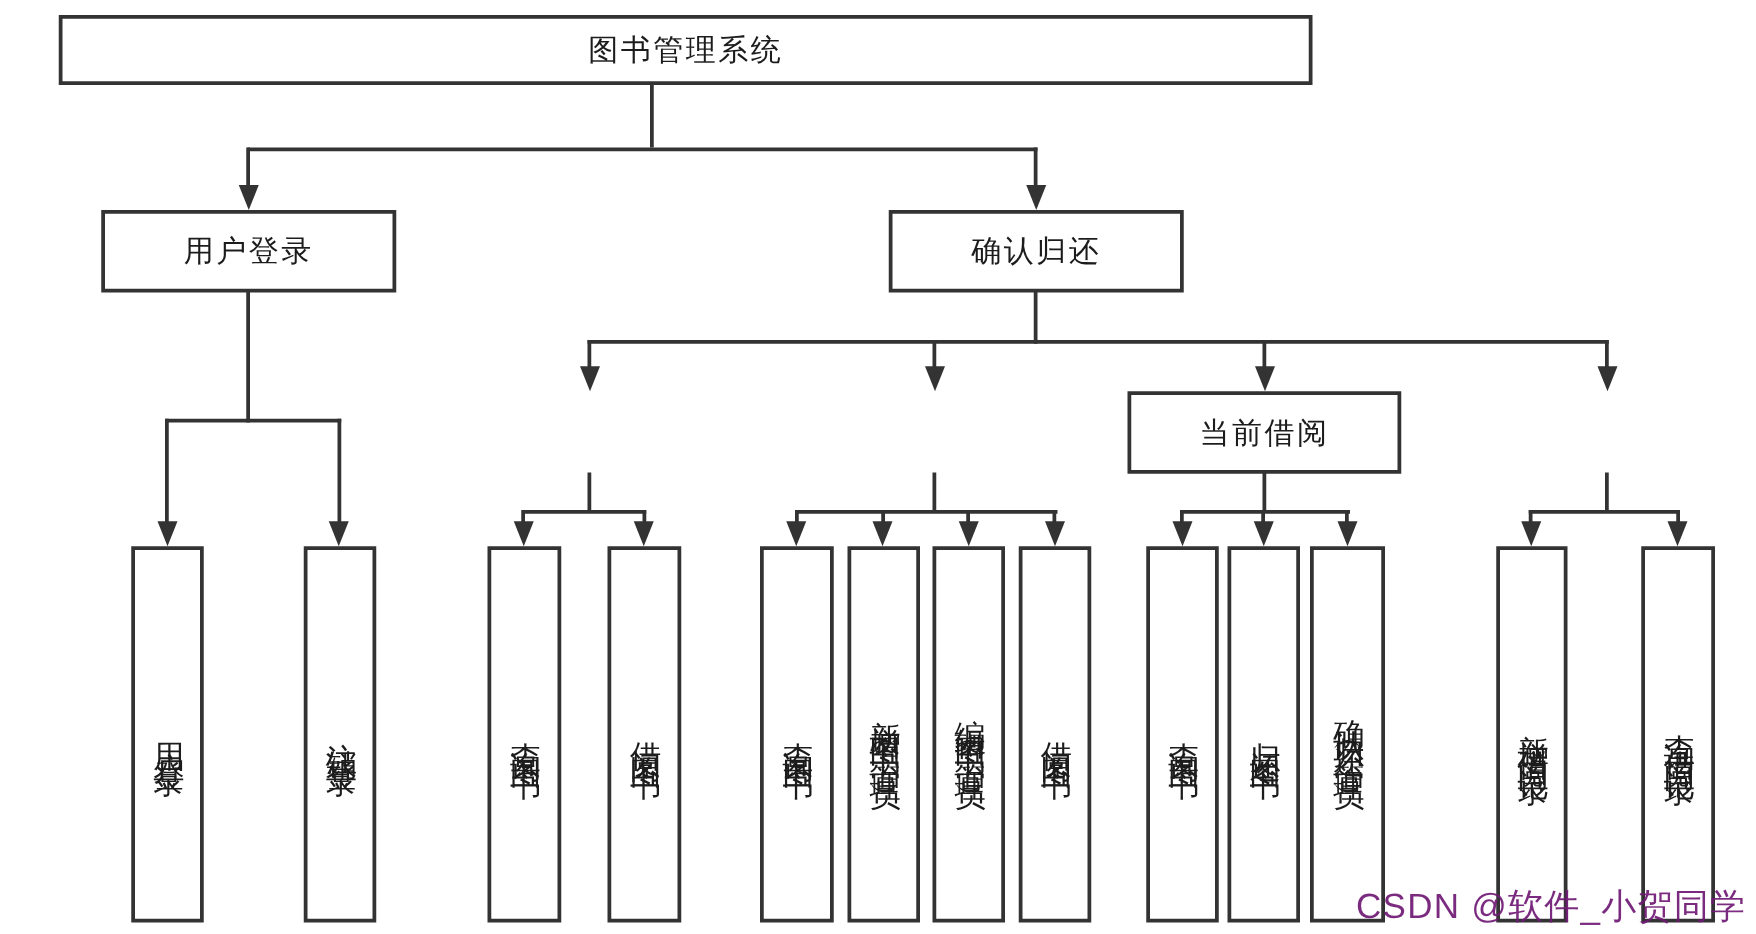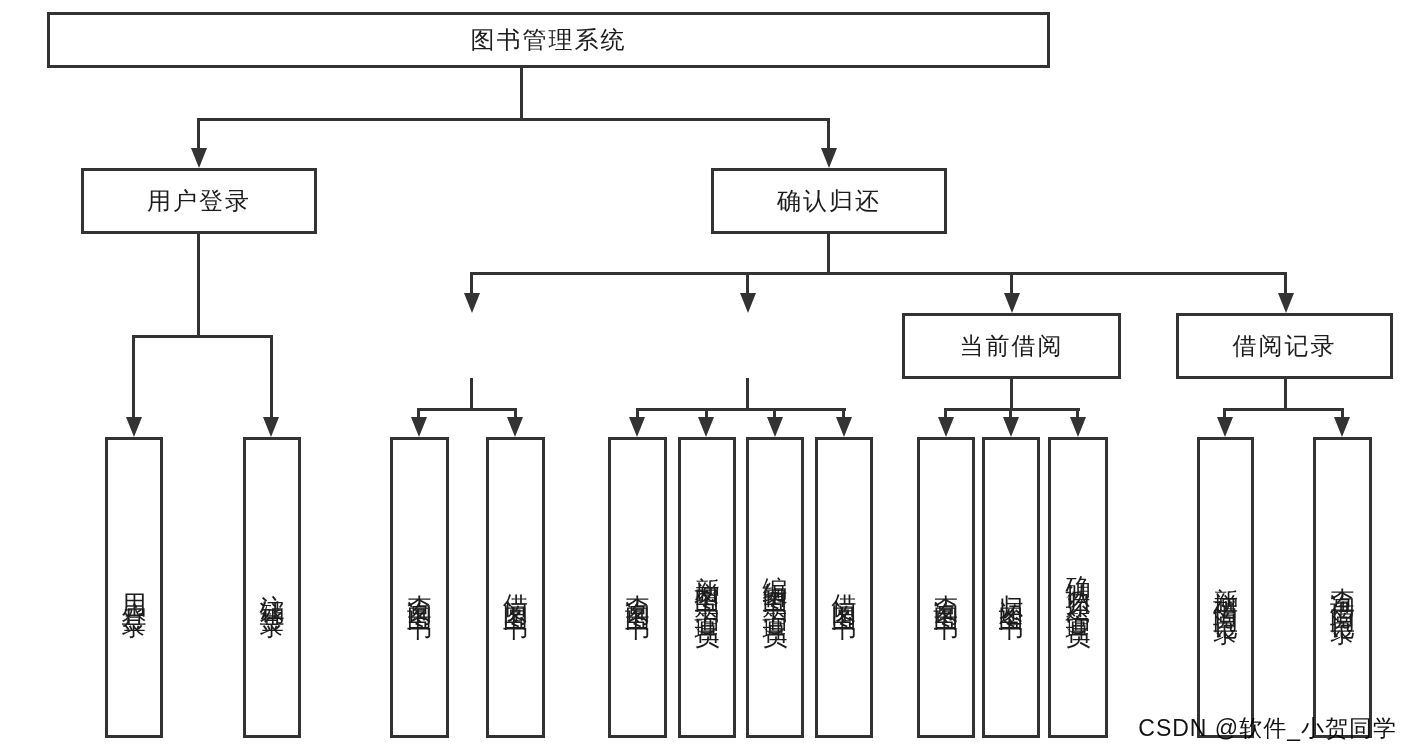--- a/index.html
+++ b/index.html
@@ -48,22 +48,22 @@
   .arrow{
     position:absolute;width:0;height:0;
     border-left:8px solid transparent;
     border-right:8px solid transparent;
     border-top:20px solid #333333;
   }
   .watermark{
     position:absolute;
     right:8px;
     bottom:3px;
-    font-size:23px;
-    color:#000000;
+    font-size:28px;
+    color:#701a75;
     letter-spacing:1px;
     z-index:10;
     opacity:0.92;
   }
 </style>
 </head>
 <body>
 
 <div id="canvas">
 
@@ -91,21 +91,20 @@
   <div class="vline" style="left:470px;top:272px;height:23px;"></div>
   <div class="arrow" style="left:464px;top:293px;"></div>
   <div class="vline" style="left:746px;top:272px;height:23px;"></div>
   <div class="arrow" style="left:740px;top:293px;"></div>
   <div class="vline" style="left:1010px;top:272px;height:23px;"></div>
   <div class="arrow" style="left:1004px;top:293px;"></div>
   <div class="vline" style="left:1284px;top:272px;height:23px;"></div>
   <div class="arrow" style="left:1278px;top:293px;"></div>
 
   <div class="box" style="left:902px;top:313px;width:219px;height:66px;">当前借阅</div>
-  <div class="box" style="left:1176px;top:313px;width:217px;height:66px;">借阅记录</div>
 
   <div class="vline" style="left:470px;top:378px;height:32px;"></div>
   <div class="hline" style="left:418px;top:408px;width:99px;"></div>
   <div class="vline" style="left:417px;top:408px;height:12px;"></div>
   <div class="arrow" style="left:411px;top:417px;"></div>
   <div class="vline" style="left:514px;top:408px;height:12px;"></div>
   <div class="arrow" style="left:507px;top:417px;"></div>
 
   <div class="vline" style="left:746px;top:378px;height:32px;"></div>
   <div class="hline" style="left:636px;top:408px;width:210px;"></div>

